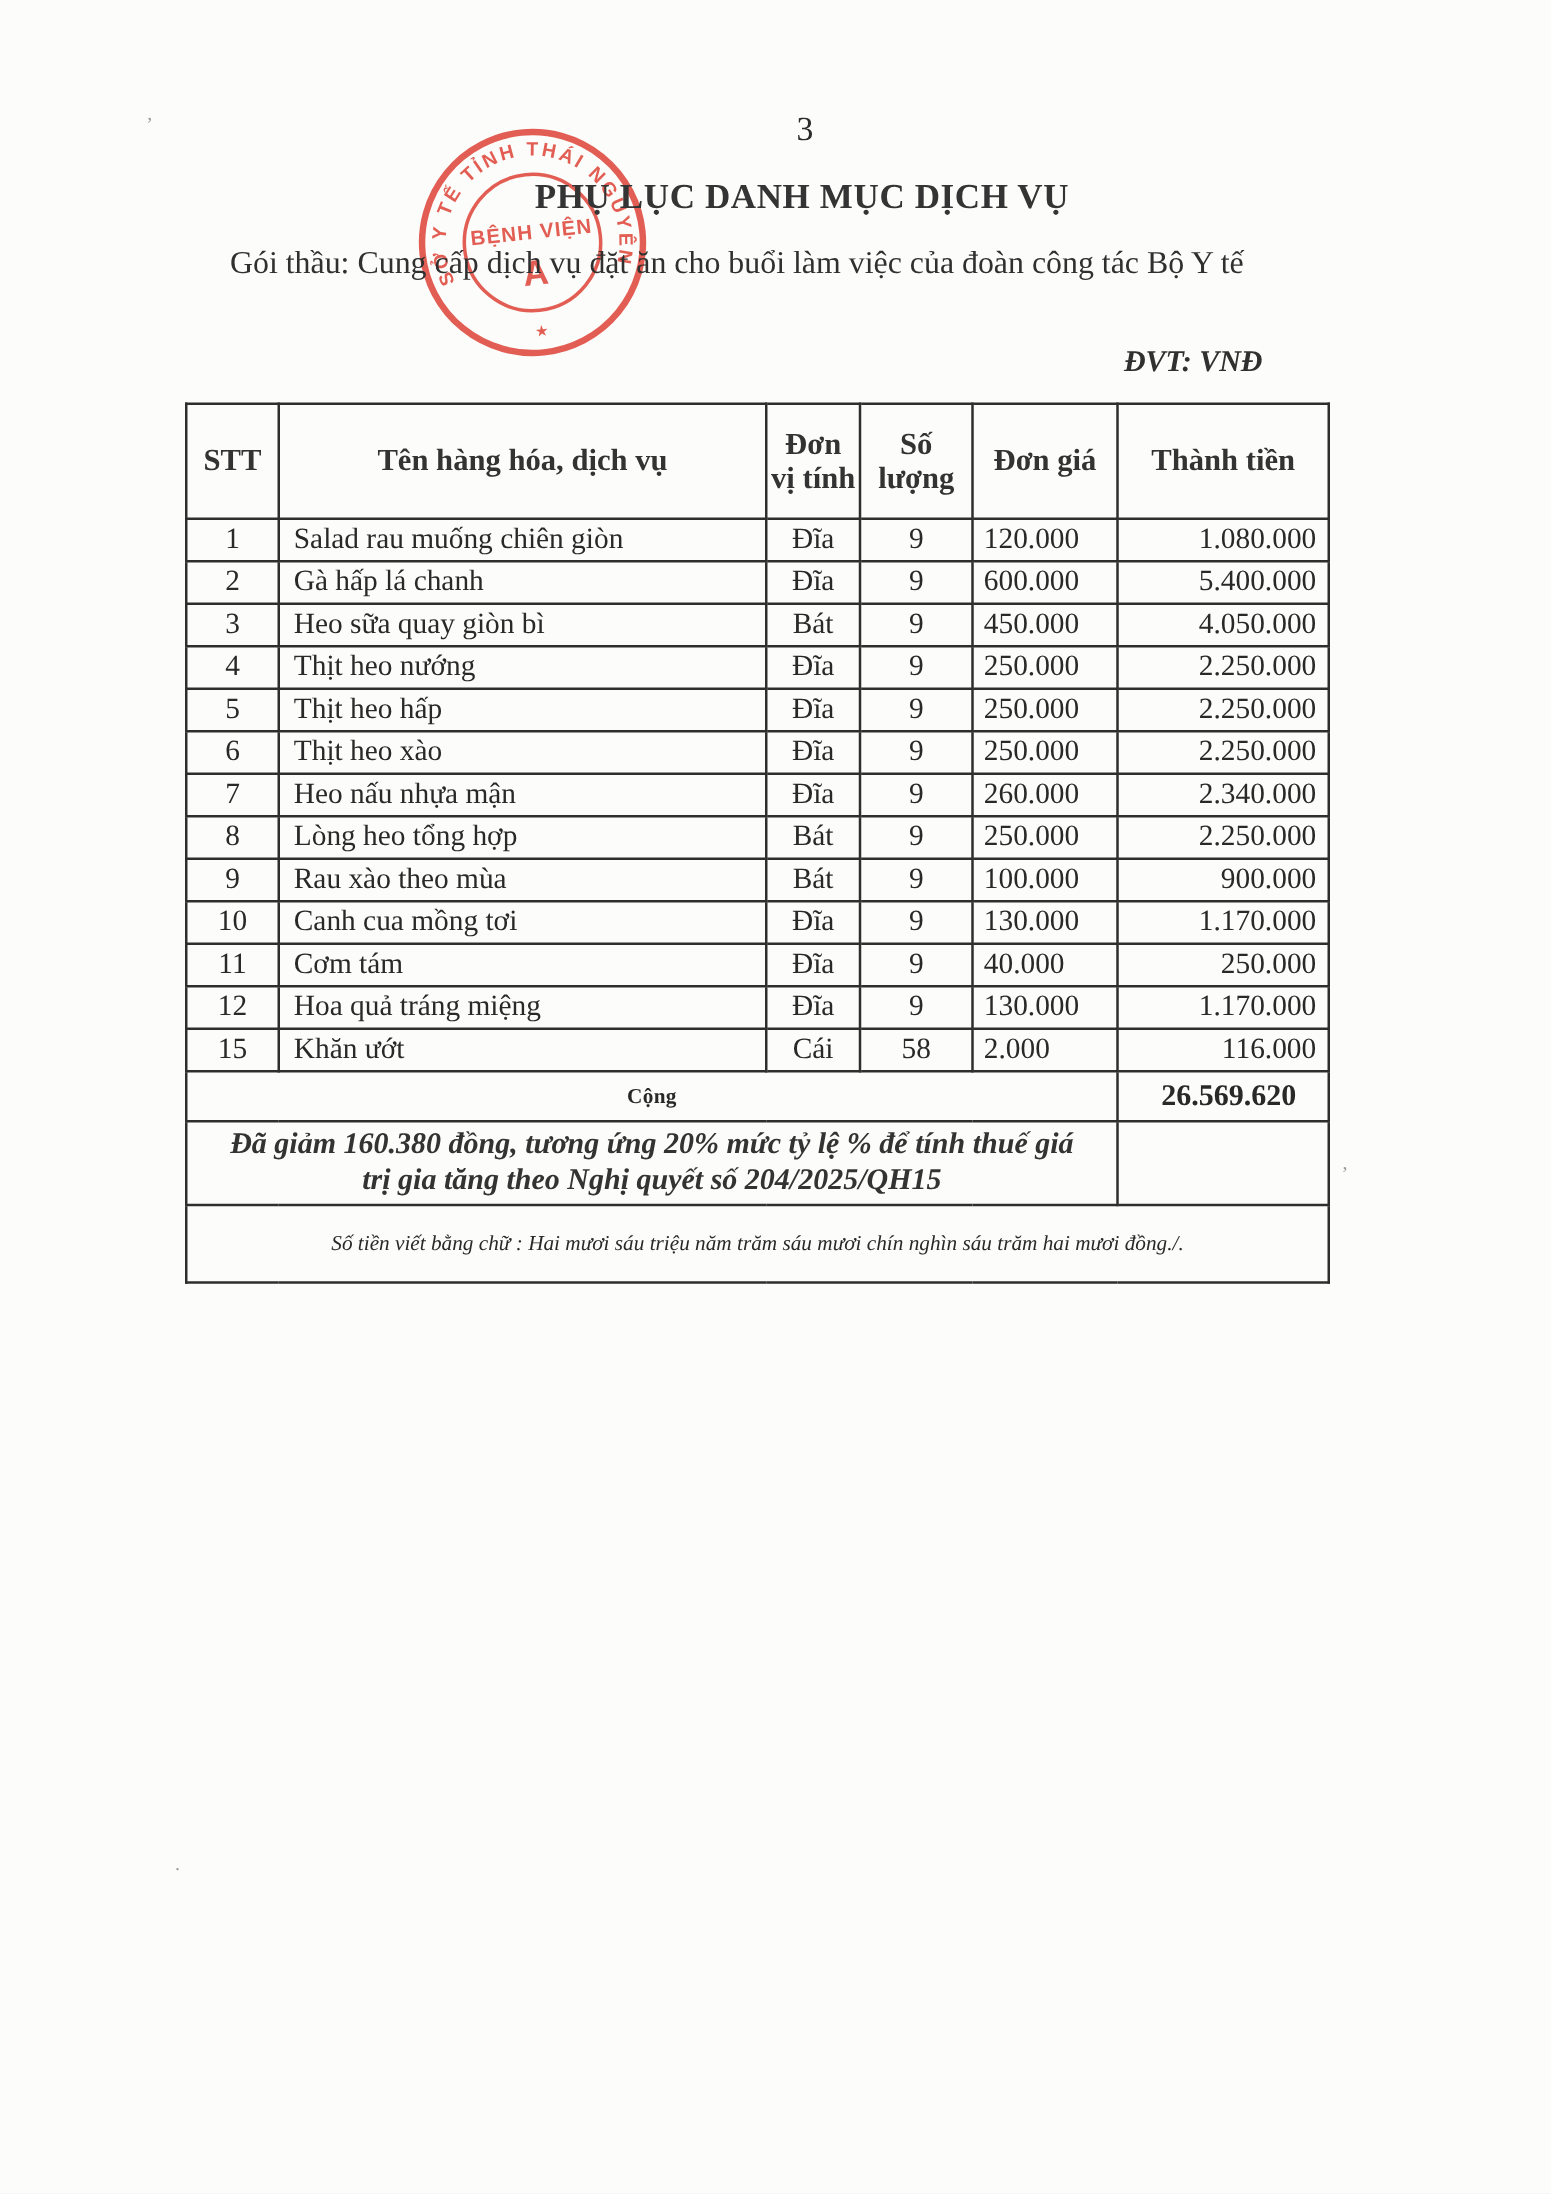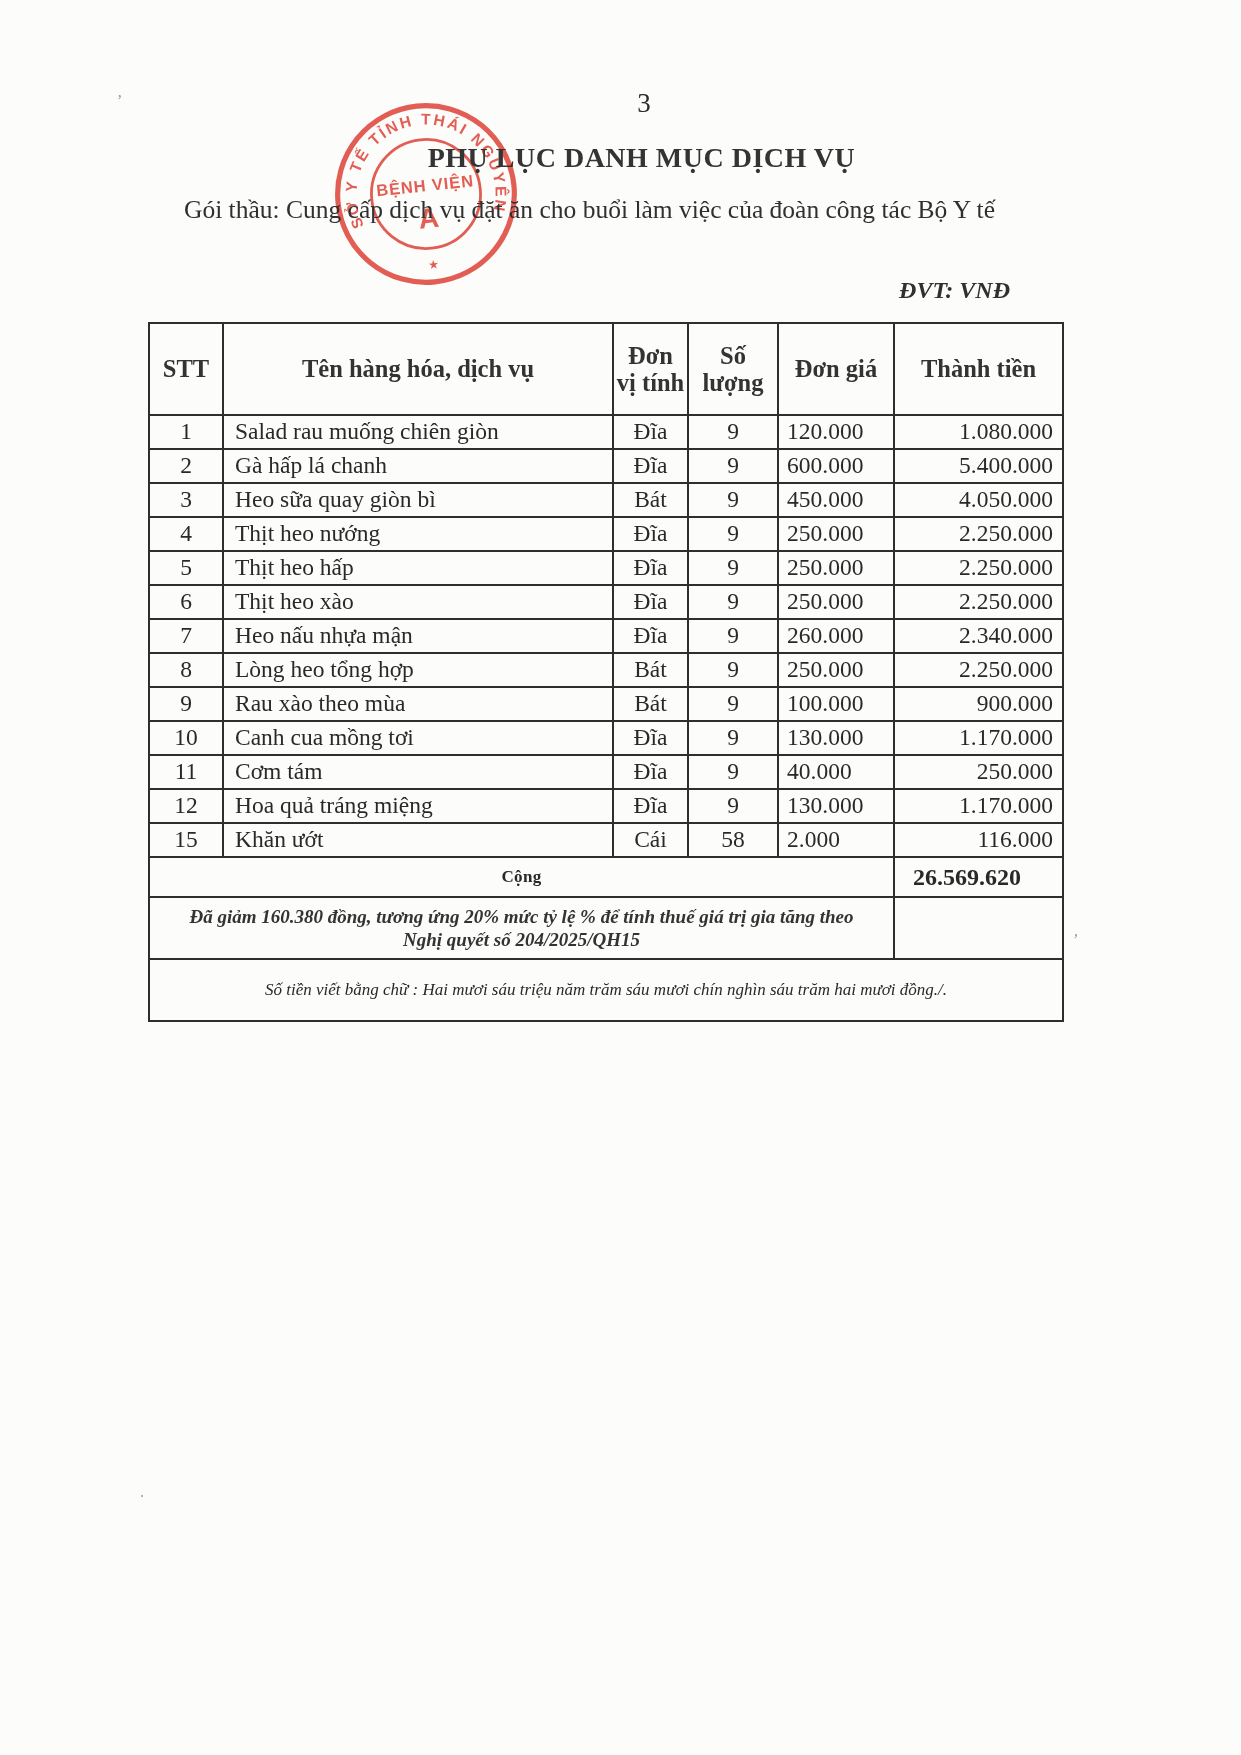--- a/index.html
+++ b/index.html
@@ -54,24 +54,24 @@
   }
   tbody td{height:32px;line-height:1.02;padding:0 8px;vertical-align:middle;}
   td.c-stt{text-align:center;}
   td.c-name{text-align:left;padding-left:11px;}
   td.c-unit{text-align:center;}
   td.c-qty{text-align:center;}
   td.c-price{text-align:left;padding-right:14px;}
   td.c-total{text-align:right;padding-right:9px;}
   tr.sum-row td{height:38px;}
   td.sum-label{font-weight:bold;text-align:center;font-size:17px;letter-spacing:.3px;}
-  td.sum-value{font-weight:bold;text-align:left;padding-right:9px;font-size:24px;padding-left:18px;}
+  td.sum-value{font-weight:bold;text-align:center;padding-right:9px;font-size:24px;padding-left:18px;}
   td.discount-cell{
     font-weight:bold;font-style:italic;text-align:center;
-    font-size:19px;line-height:1.22;padding:3px 34px;height:54px;color:#333;
+    font-size:24px;line-height:1.22;padding:3px 34px;height:54px;color:#333;
   }
   td.words-cell{
     font-style:italic;text-align:center;font-size:17px;line-height:1.25;
     padding:3px 18px;height:54px;
   }
   
   .artifact{position:absolute;color:#9a9a9a;font-size:16px;}
 </style>
 </head>
 <body>

